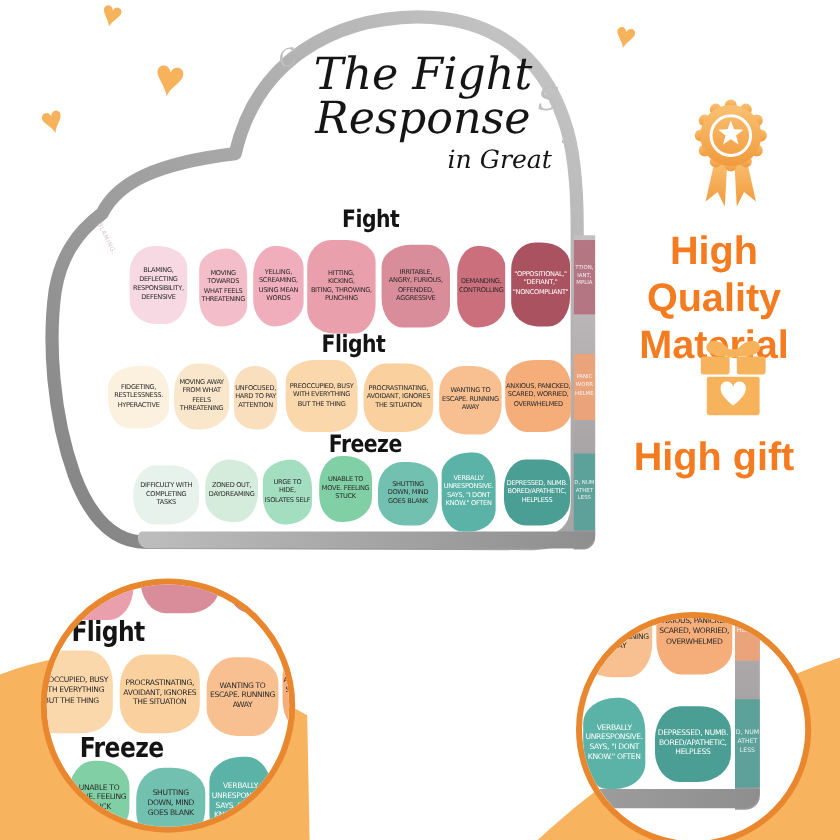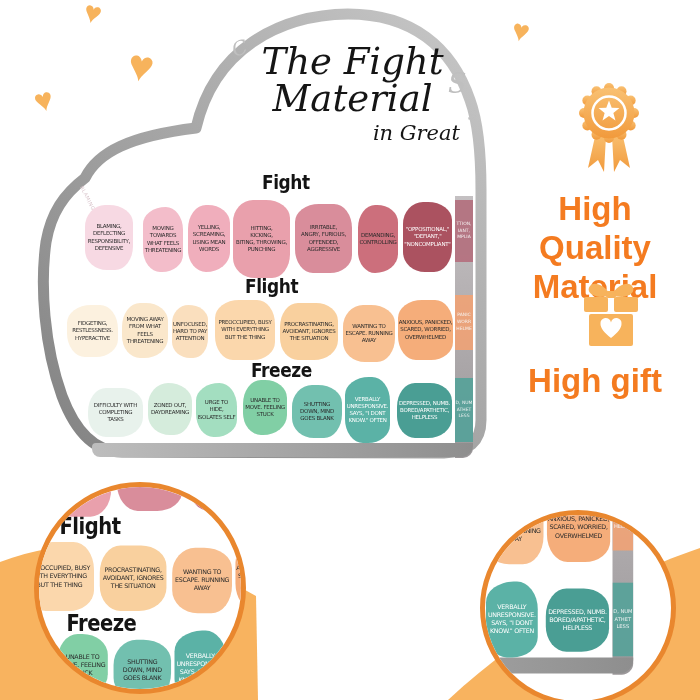--- a/index.html
+++ b/index.html
@@ -5,21 +5,21 @@
   html,body{margin:0;padding:0;background:#fff;}
   .canvas{position:relative;width:700px;height:700px;overflow:hidden;background:#fff;
           font-family:"Liberation Sans",sans-serif;}
   svg{display:block;}
   .layer{position:absolute;left:0;top:0;}
 
   
   .blob{fill:var(--blob,#f8b35f);}
 
   
-  .board{position:absolute;left:50px;top:160px;width:440px;height:300px;z-index:4;}
+  .board{position:absolute;left:73px;top:160px;width:440px;height:300px;z-index:4;}
   .tile{position:absolute;display:flex;align-items:center;justify-content:center;
         text-align:center;font-family:"DejaVu Sans",sans-serif;font-size:5.5px;
         line-height:1.32;letter-spacing:-.25px;white-space:pre-line;font-weight:400;}
   .hd{position:absolute;font-family:"DejaVu Sans",sans-serif;font-weight:800;
       font-size:20px;color:#141414;letter-spacing:-.5px;transform:scaleX(.85);
       transform-origin:0 50%;}
   .edge-right{position:absolute;left:405px;top:36px;width:18px;height:262px;
       background:linear-gradient(180deg,#c4c0c2,#9c989a);
       border-bottom-right-radius:10px;overflow:hidden;}
   .strip-block{position:absolute;left:0;width:18px;display:flex;align-items:center;
@@ -79,21 +79,21 @@
              C44,346 40,285 46,242 C51,213 64,194 85,178 Z" fill="#ffffff" stroke="url(#eg)" stroke-width="11" stroke-linejoin="round"></path>
   </svg>
 
   <span class="refl-glyph" style="left:232px;top:36px;font-size:20px;transform:rotate(-18deg)">C</span>
   <span class="refl-glyph" style="left:448px;top:68px;font-size:27px">S</span>
   <span class="refl-glyph" style="left:468px;top:103px;font-size:18px">s</span>
   <span class="refl-edge" style="left:74px;top:196px;transform:rotate(63deg)">BLAMING,</span>
 
   <div class="title">
     <div class="l1">The Fight</div>
-    <div class="l2">Material</div>
+    <div class="l2">Response</div>
     <div class="l3">in Great</div>
   </div>
 
   <div class="board">
     <div class="hd" style="left:212px;top:10px">Fight</div>
     <div class="hd" style="left:195px;top:114px">Flight</div>
     <div class="hd" style="left:201px;top:198px">Freeze</div>
     <div class="edge-right">
         <div class="strip-block" style="top: 4px; height: 62px; background: rgb(180, 112, 126);">TTION,
 IANT,

